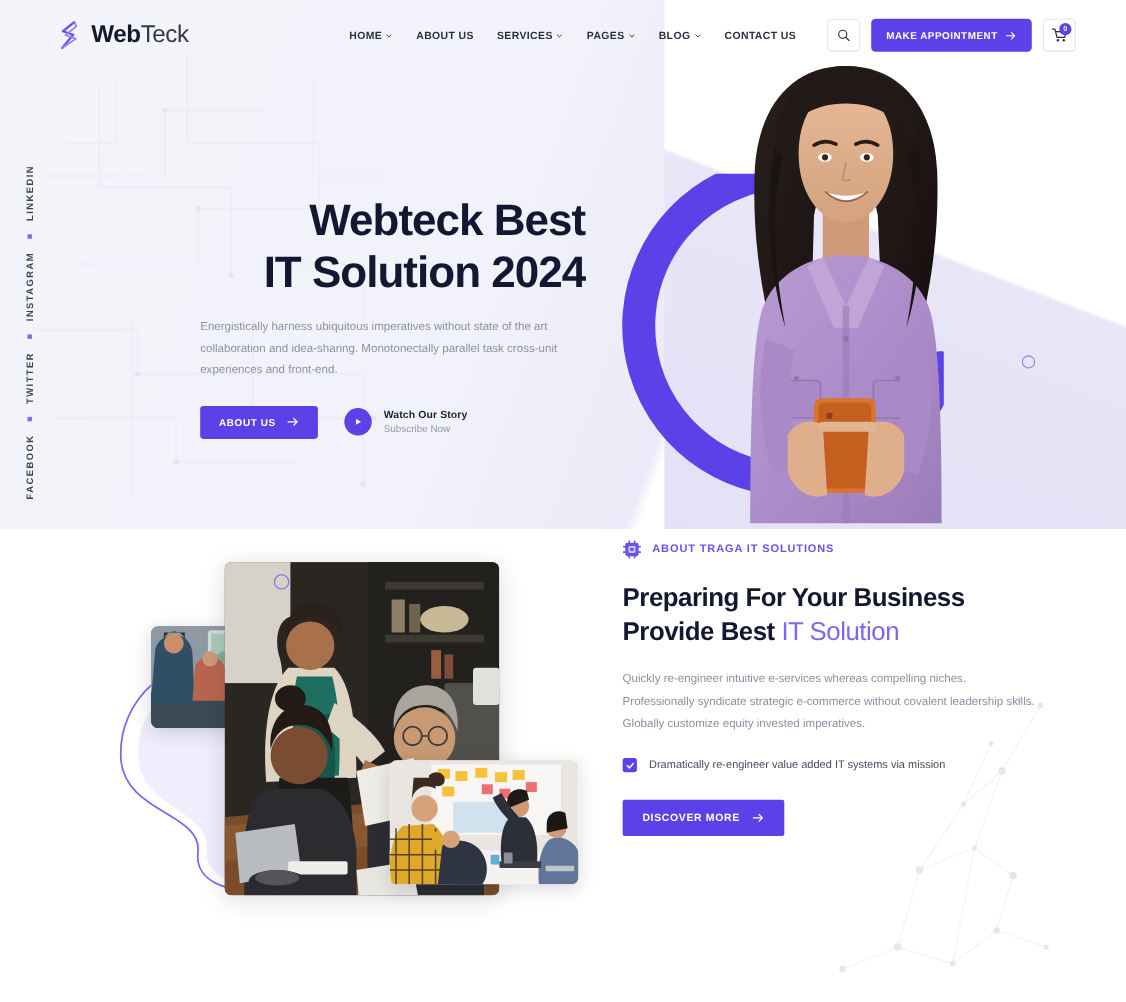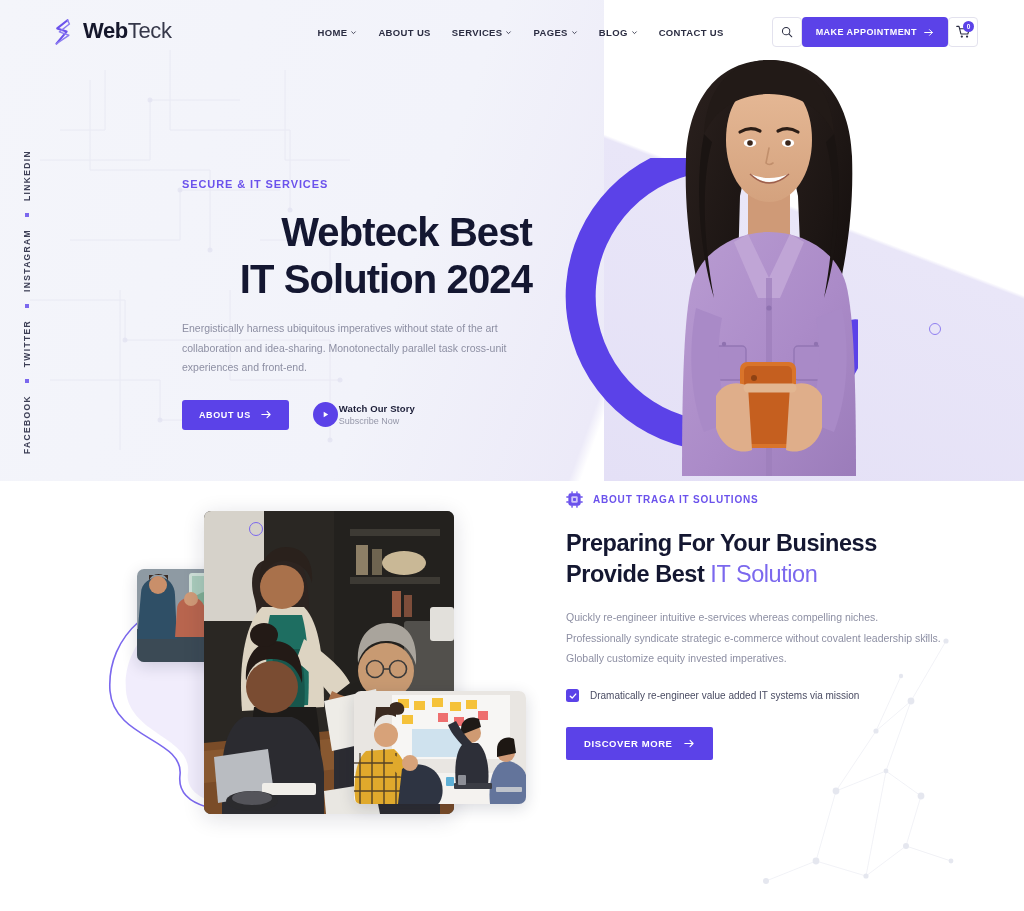--- a/index.html
+++ b/index.html
@@ -39,21 +39,21 @@
   .logo-text .l { font-weight:400; color:#353749; }
 
   .nav { display:flex; align-items:center; gap:21px; margin-left:146px; }
   .nav-item {
     display:flex; align-items:center; gap:3px;
     font-size:9.5px; font-weight:700; letter-spacing:.35px;
     color:#2b2d42; text-transform:uppercase; cursor:pointer; white-space:nowrap;
   }
   .chev { width:7px; height:7px; }
 
-  .head-right { margin-left:auto; display:flex; align-items:center; }
+  .head-right { margin-left:auto; display:flex; align-items:center; gap:10px; }
   .icon-btn {
     width:30px; height:30px; border:1px solid #e3e2ee; border-radius:4px;
     background:#fff; display:flex; align-items:center; justify-content:center;
     cursor:pointer; position:relative;
   }
   .btn-appointment {
     height:30px; padding:0 14px; border-radius:4px; border:none;
     background:#5b42e8; color:#fff; cursor:pointer;
     font-size:9px; font-weight:700; letter-spacing:.45px;
     display:flex; align-items:center; gap:7px; white-space:nowrap;
@@ -93,21 +93,21 @@
     color:#8d8fa3; max-width:335px;
   }
   .hero-cta { margin-top:22px; display:flex; align-items:center; gap:24px; }
   .btn-about {
     height:30px; padding:0 17px; border-radius:3px; border:none;
     background:#5b42e8; color:#fff; cursor:pointer;
     font-size:9px; font-weight:700; letter-spacing:.6px;
     display:flex; align-items:center; gap:10px;
     font-family:"Liberation Sans", sans-serif;
   }
-  .watch { display:flex; align-items:center; gap:1px; cursor:pointer; }
+  .watch { display:flex; align-items:center; gap:11px; cursor:pointer; }
   .play-circle {
     width:25px; height:25px; border-radius:50%; background:#5b42e8;
     display:flex; align-items:center; justify-content:center;
   }
   .watch-t1 { font-size:9.5px; font-weight:700; color:#1c1e38; letter-spacing:.1px; }
   .watch-t2 { font-size:9px; color:#9597a9; margin-top:2px; }
 
   
   .hero-visual { position:absolute; left:540px; top:46px; width:440px; height:435px; z-index:8; }
   .ring-arc { position:absolute; left:8px; top:112px; }
@@ -267,21 +267,20 @@
     <div class="social-link">LINKEDIN</div>
     <div class="social-dot"></div>
     <div class="social-link">INSTAGRAM</div>
     <div class="social-dot"></div>
     <div class="social-link">TWITTER</div>
     <div class="social-dot"></div>
     <div class="social-link">FACEBOOK</div>
   </div>
 
   <div class="hero-copy">
-    <div class="eyebrow">SECURE &amp; IT SERVICES</div>
     <h1 class="hero-title">
       <span>Webteck Best</span><br>
       <span>IT Solution 2024</span>
     </h1>
     <p class="hero-para">Energistically harness ubiquitous imperatives without state of the art collaboration and idea-sharing. Monotonectally parallel task cross-unit experiences and front-end.</p>
     <div class="hero-cta">
       <button class="btn-about">
         <span>ABOUT US</span>
         <svg width="11" height="9" viewBox="0 0 12 10">
           <path d="M0.8 5 H10 M6.6 1.6 L10 5 L6.6 8.4" stroke="#fff" stroke-width="1.2" fill="none" stroke-linecap="round" stroke-linejoin="round"></path>

